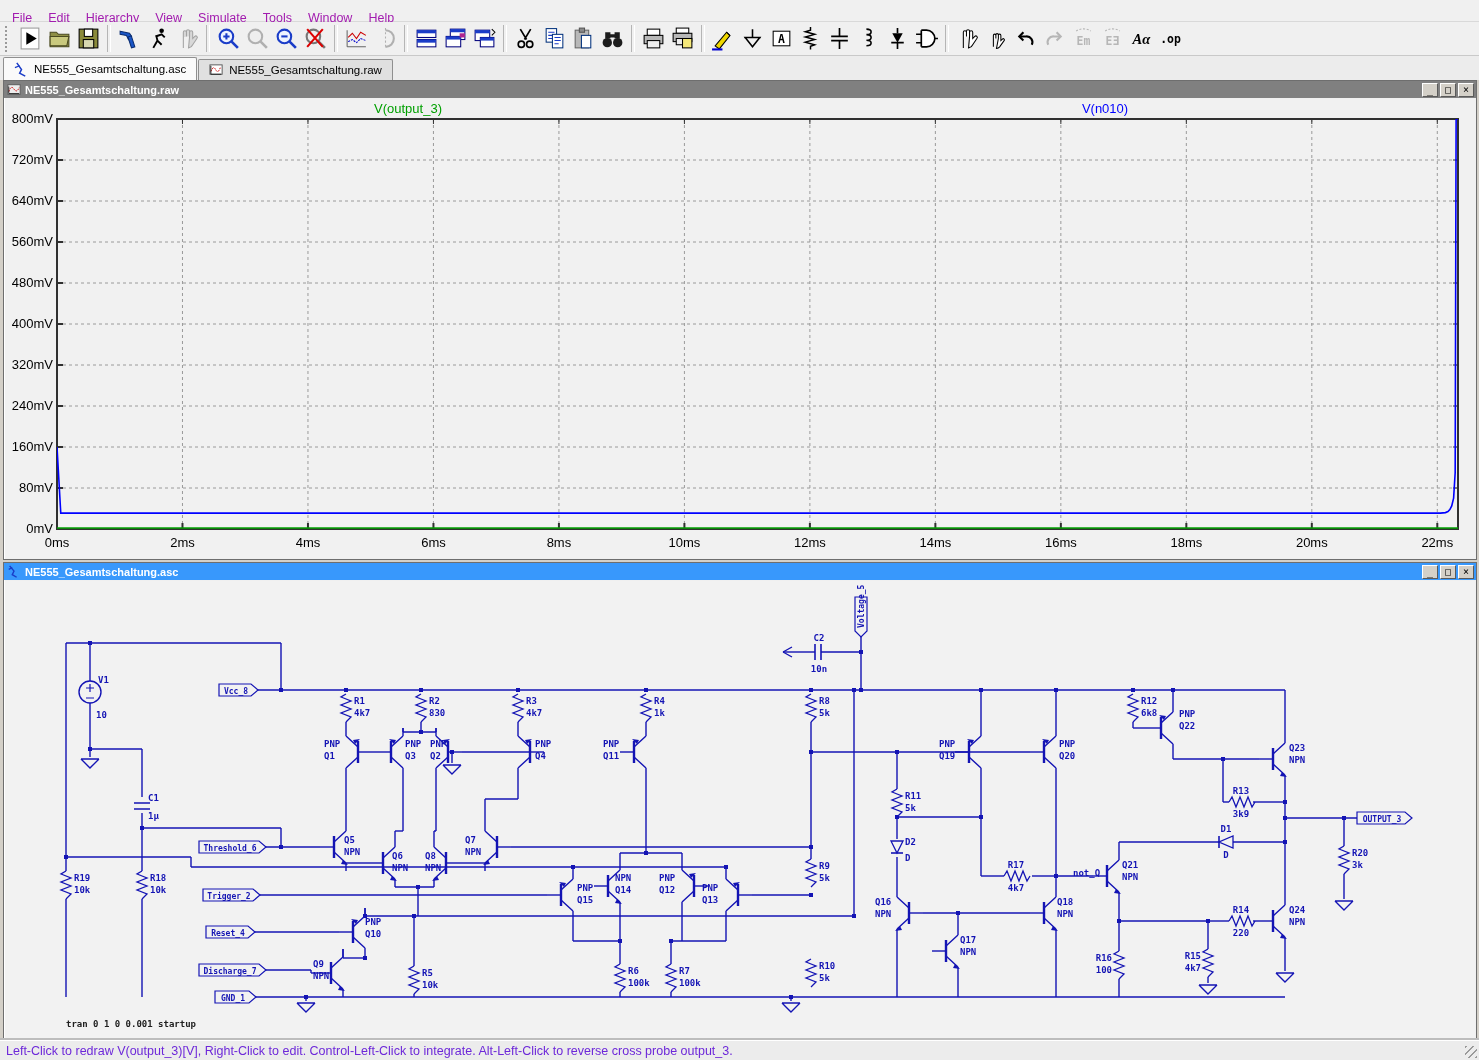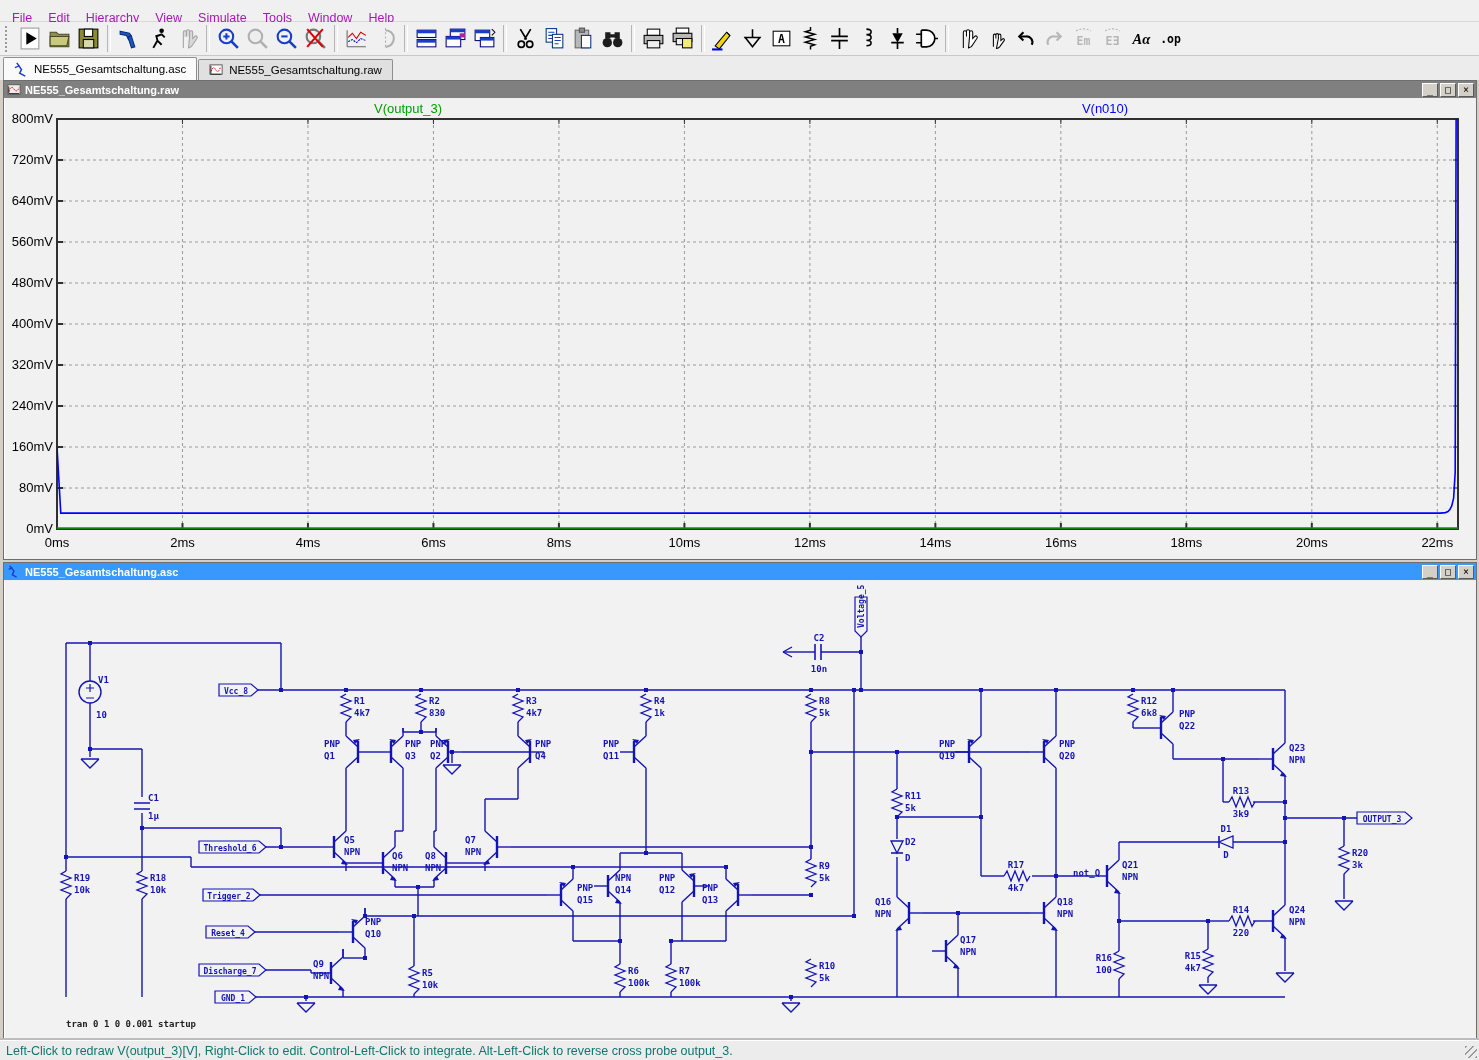--- a/index.html
+++ b/index.html
@@ -28,21 +28,21 @@
             font-weight:bold;font-size:11px;color:#fff;cursor:default}
   .titlebar.inactive{background:#808080}
   .titlebar.active{background:#3898fc}
   .titlebar svg{width:14px;height:14px}
   .winbtns{margin-left:auto;display:flex;gap:2px}
   .wbtn{width:16px;height:14px;background:#d4d0c8;border:1px solid;border-color:#ffffff #5a5a5a #5a5a5a #ffffff;
         font-size:10px;line-height:11px;text-align:center;color:#000;padding:0;font-family:"DejaVu Sans Mono",monospace}
   .client{position:absolute;left:1px;right:1px;bottom:1px;top:18px;background:#ec4899;overflow:hidden}
   
   .statusbar{position:absolute;left:0;top:1040px;width:100%;height:20px;background:#ececec;border-top:1px solid #ffffff;
-             box-shadow:0 -2px 0 #bdbdbd;font-size:12.5px;color:#0f766e;padding:3px 6px;box-sizing:border-box}
+             box-shadow:0 -2px 0 #bdbdbd;font-size:12.5px;color:#6d28d9;padding:3px 6px;box-sizing:border-box}
   .grip-dots{position:absolute;right:2px;top:1046px;width:12px;height:12px;
      background:repeating-linear-gradient(135deg,#9a9a9a 0 2px,transparent 2px 5px)}
   svg text{user-select:none}
 </style>
 </head>
 <body>
 
 <div class="menubar" id="menubar">
     <div class="menu-item"><u>F</u>ile</div>
     <div class="menu-item"><u>E</u>dit</div>

